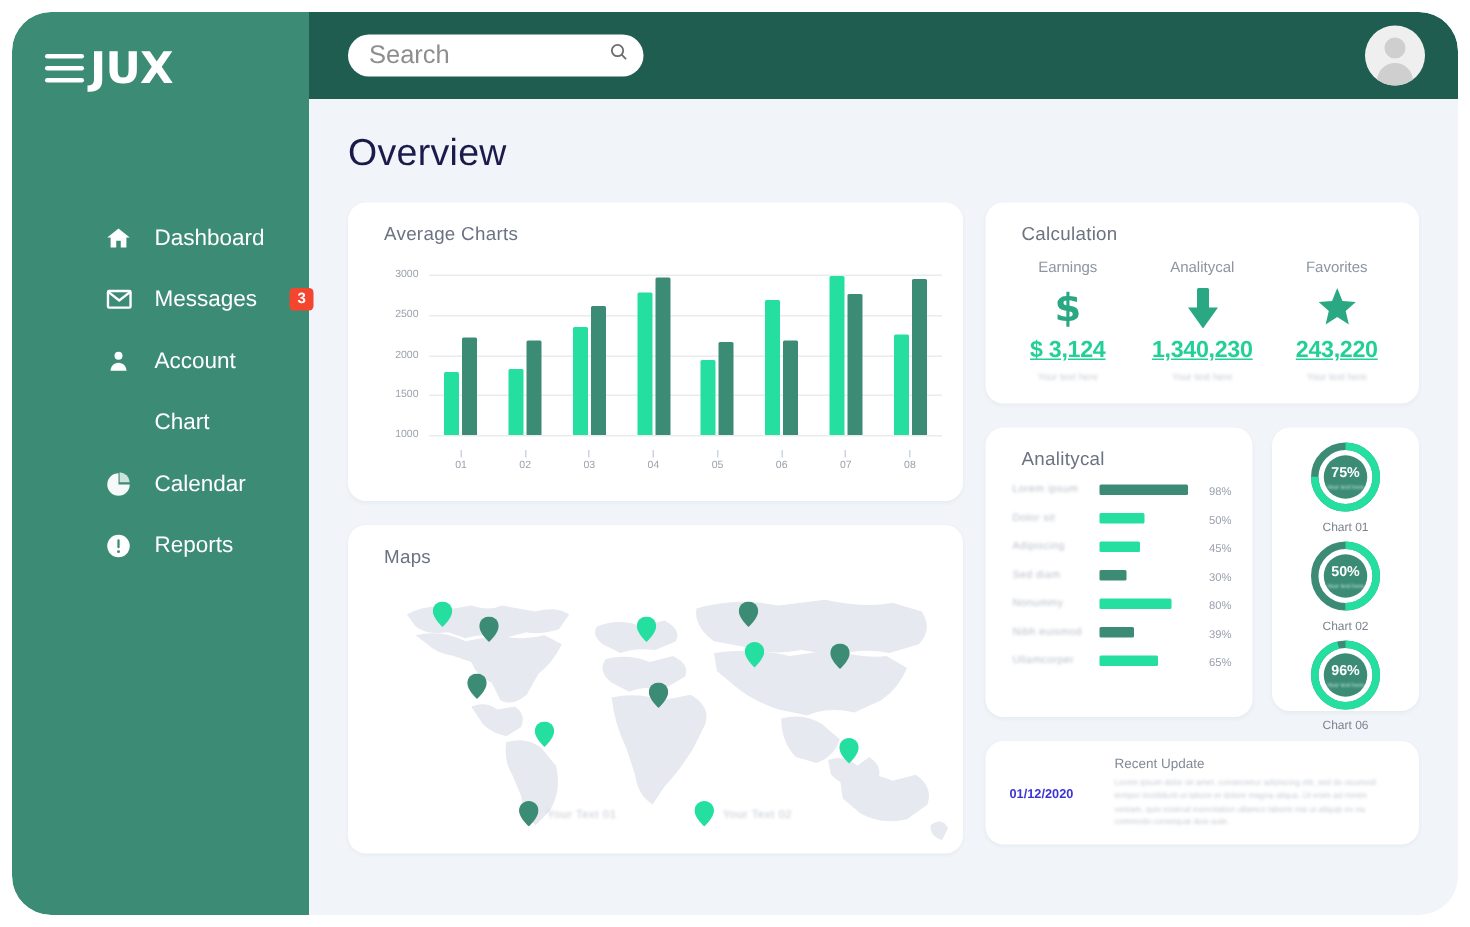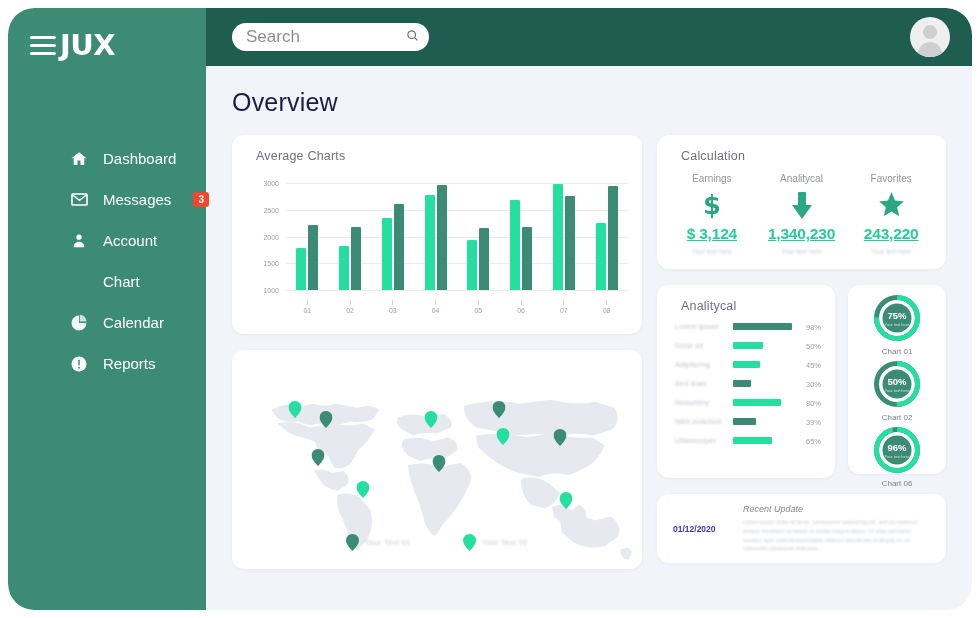--- a/index.html
+++ b/index.html
@@ -128,21 +128,21 @@
   .donut svg { transform: rotate(-90deg); display:block; }
   .donut-ctr { position:absolute; inset:0; display:flex; flex-direction:column; align-items:center; justify-content:center; }
   .donut-pct { font-size:9.5px; font-weight:bold; color:#ffffff; }
   .donut-sub { font-size:4px; color:#bfe6d8; filter: blur(.7px); margin-top:1px; }
   .donut-lab { font-size:8px; color:#7c838e; margin-top:4px; }
 
   
   .updcard { height:69px; display:flex; align-items:center; padding: 0 16px; gap:14px; }
   .upd-date { font-size:8.5px; font-weight:bold; color:#3a34d8; flex:0 0 56px; }
   .upd-body { flex:1; min-width:0; }
-  .upd-title { font-size:9px; color:#828a95; margin-bottom:4px;font-style:italic; }
+  .upd-title { font-size:9px; color:#828a95; margin-bottom:4px; }
   .upd-text { font-size:5.5px; line-height:1.55; color:#c6cbd3; filter: blur(1.05px); }
 </style>
 </head>
 <body>
 
 <div class="app">
 
   <aside class="sidebar">
     <div class="brand">
       <div class="hamburger">
@@ -304,20 +304,21 @@
                 <div class="xt"><i></i>03</div>
                 <div class="xt"><i></i>04</div>
                 <div class="xt"><i></i>05</div>
                 <div class="xt"><i></i>06</div>
                 <div class="xt"><i></i>07</div>
                 <div class="xt"><i></i>08</div>
               </div>
           </section>
 
           <section class="card mapcard">
+            <div class="card-title">Maps</div>
             <div class="mapwrap">
               <svg viewBox="0 0 400 185" preserveAspectRatio="none">
                 <g fill="#e6e9ef">
                   <path d="M30 30 Q45 22 62 26 L74 24 Q86 28 95 24 L118 28 Q132 24 141 30 L134 40 Q120 44 112 42 L96 46 Q82 42 70 46 L58 42 Q44 44 36 38 Z"></path>
                   <path d="M36 44 Q54 40 70 48 L92 44 Q110 48 124 44 L136 50 Q130 62 120 70 L112 84 Q102 92 94 88 L88 76 Q78 72 74 62 L62 58 Q50 56 44 50 Z"></path>
                   <path d="M74 92 Q84 88 92 94 L104 92 Q112 98 108 106 L98 112 Q88 110 82 104 Z"></path>
                   <path d="M98 116 Q112 112 122 120 L132 132 Q136 148 128 162 L118 172 Q110 166 108 152 L102 138 Q96 128 98 116 Z"></path>
                   <path d="M160 38 Q176 32 190 38 L206 34 Q218 40 214 48 L200 54 Q186 52 176 56 L164 50 Q156 44 160 38 Z"></path>
                   <path d="M166 60 Q182 56 196 62 L212 58 Q224 64 220 72 L206 80 Q192 78 182 82 L170 76 Q160 68 166 60 Z"></path>
                   <path d="M170 86 Q188 82 204 88 L224 84 Q238 92 234 104 L226 120 Q216 136 206 146 L198 158 Q188 152 186 138 L180 120 Q172 104 170 86 Z"></path>

